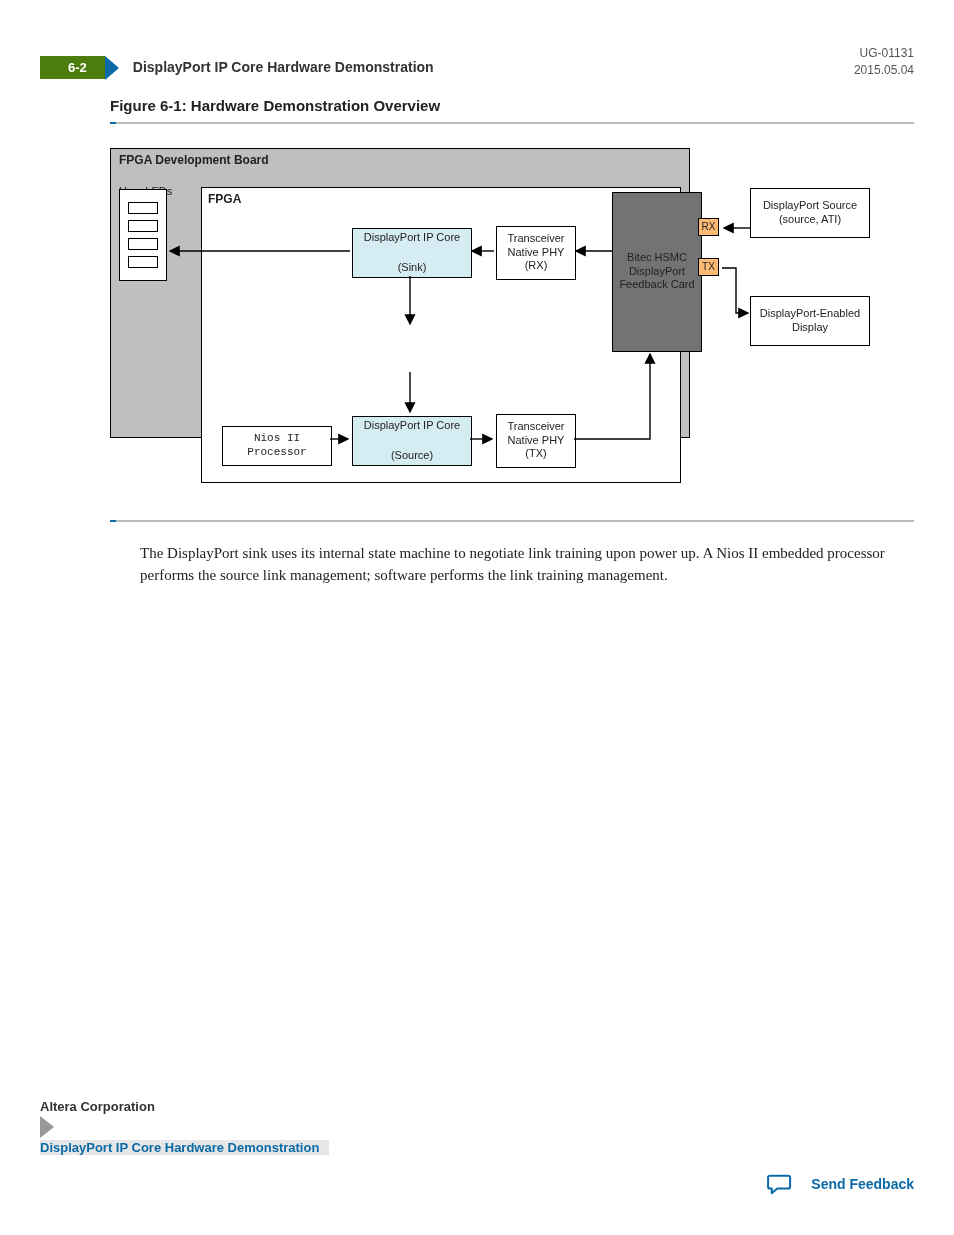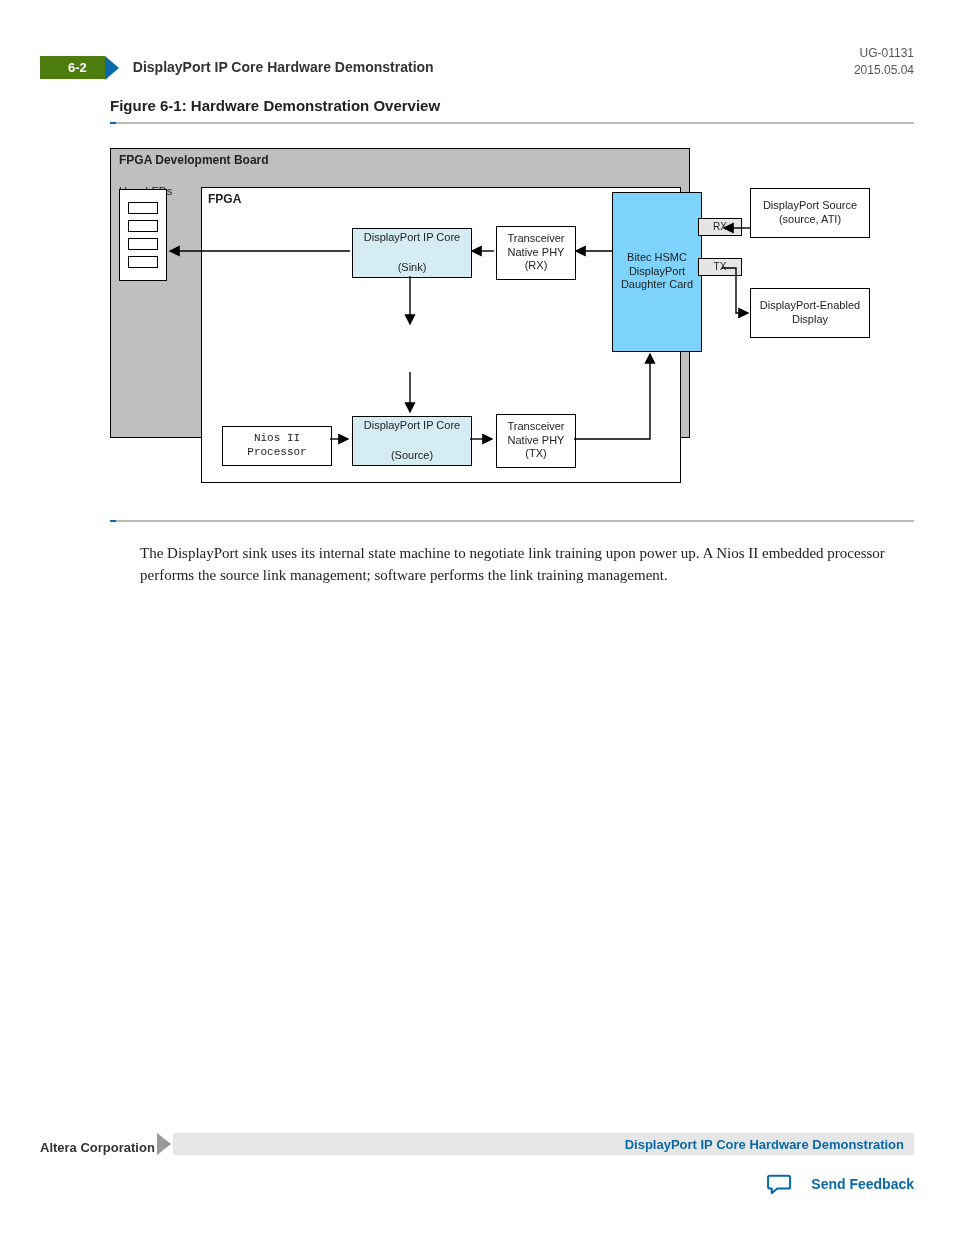--- a/index.html
+++ b/index.html
@@ -145,60 +145,60 @@
     font-size: 11px;
     text-align: center;
     display: flex;
     flex-direction: column;
     align-items: center;
     justify-content: center;
     line-height: 1.25;
     background: #fff;
   }
   .lightblue { background: #d6ecf3; gap: 16px; }
-  .green { background: #7dd3fc; }
+  .green { background: #737373; }
 
   
   .bx-sink   { left: 150px; top: 40px;  width: 120px; height: 50px; }
   .bx-rxphy  { left: 294px; top: 38px;  width: 80px;  height: 54px; }
   .bx-clock  { left: 150px; top: 140px; width: 120px; height: 46px; }
   .bx-nios   { left: 20px;  top: 238px; width: 110px; height: 40px; font-family: Liberation Mono, monospace; }
   .bx-src    { left: 150px; top: 228px; width: 120px; height: 50px; }
   .bx-txphy  { left: 294px; top: 226px; width: 80px;  height: 54px; }
 
   .daughter {
     position: absolute;
     left: 502px; top: 44px;
     width: 90px; height: 160px;
   }
   .rxport, .txport {
     position: absolute;
     border: 1px solid #000;
-    background: #e5e5e5;
+    background: #fdba74;
     font-size: 10px;
-    width: 44px;
+    width: 21px;
     height: 18px;
     display:flex;align-items:center;justify-content:center;
   }
   .rxport { left: 588px; top: 70px; }
   .txport { left: 588px; top: 110px; }
 
   .ext-box {
     position: absolute;
     border: 1px solid #000;
     background: #fff;
     font-size: 11px;
     text-align: center;
     display:flex;flex-direction:column;align-items:center;justify-content:center;
     line-height:1.25;
     width: 120px;
     height: 50px;
   }
   .ext-src  { left: 640px; top: 40px; }
-  .ext-disp { left: 640px; top: 140px; }
+  .ext-disp { left: 640px; top: 148px; }
 
   
   svg.arrows {
     position: absolute;
     left: 0; top: 0;
     width: 790px;
     height: 360px;
     pointer-events: none;
   }
 
@@ -214,22 +214,23 @@
 
   
   .footer {
     position: absolute;
     bottom: 40px;
     left: 40px;
     right: 40px;
   }
   .footer-top {
     display: flex;
-    align-items: flex-end;
+    align-items: flex-start;
     gap: 2px;
+    flex-direction: column;
   }
   .corp {
     font-weight: 700;
     font-size: 13px;
     color: #333;
     white-space: nowrap;
   }
   .footer-wedge {
     width: 0; height: 0;
     border-left: 14px solid #999;
@@ -316,21 +317,21 @@
         <span>Transceiver</span>
         <span>Native PHY</span>
         <span>(TX)</span>
       </div>
     </div>
   </div>
 
   <div class="dbox green daughter">
     <span>Bitec HSMC</span>
     <span>DisplayPort</span>
-    <span>Daughter Card</span>
+    <span>Feedback Card</span>
   </div>
   <div class="rxport">RX</div>
   <div class="txport">TX</div>
 
   <div class="ext-box ext-src">
     <span>DisplayPort Source</span>
     <span>(source, ATI)</span>
   </div>
   <div class="ext-box ext-disp">
     <span>DisplayPort-Enabled</span>

